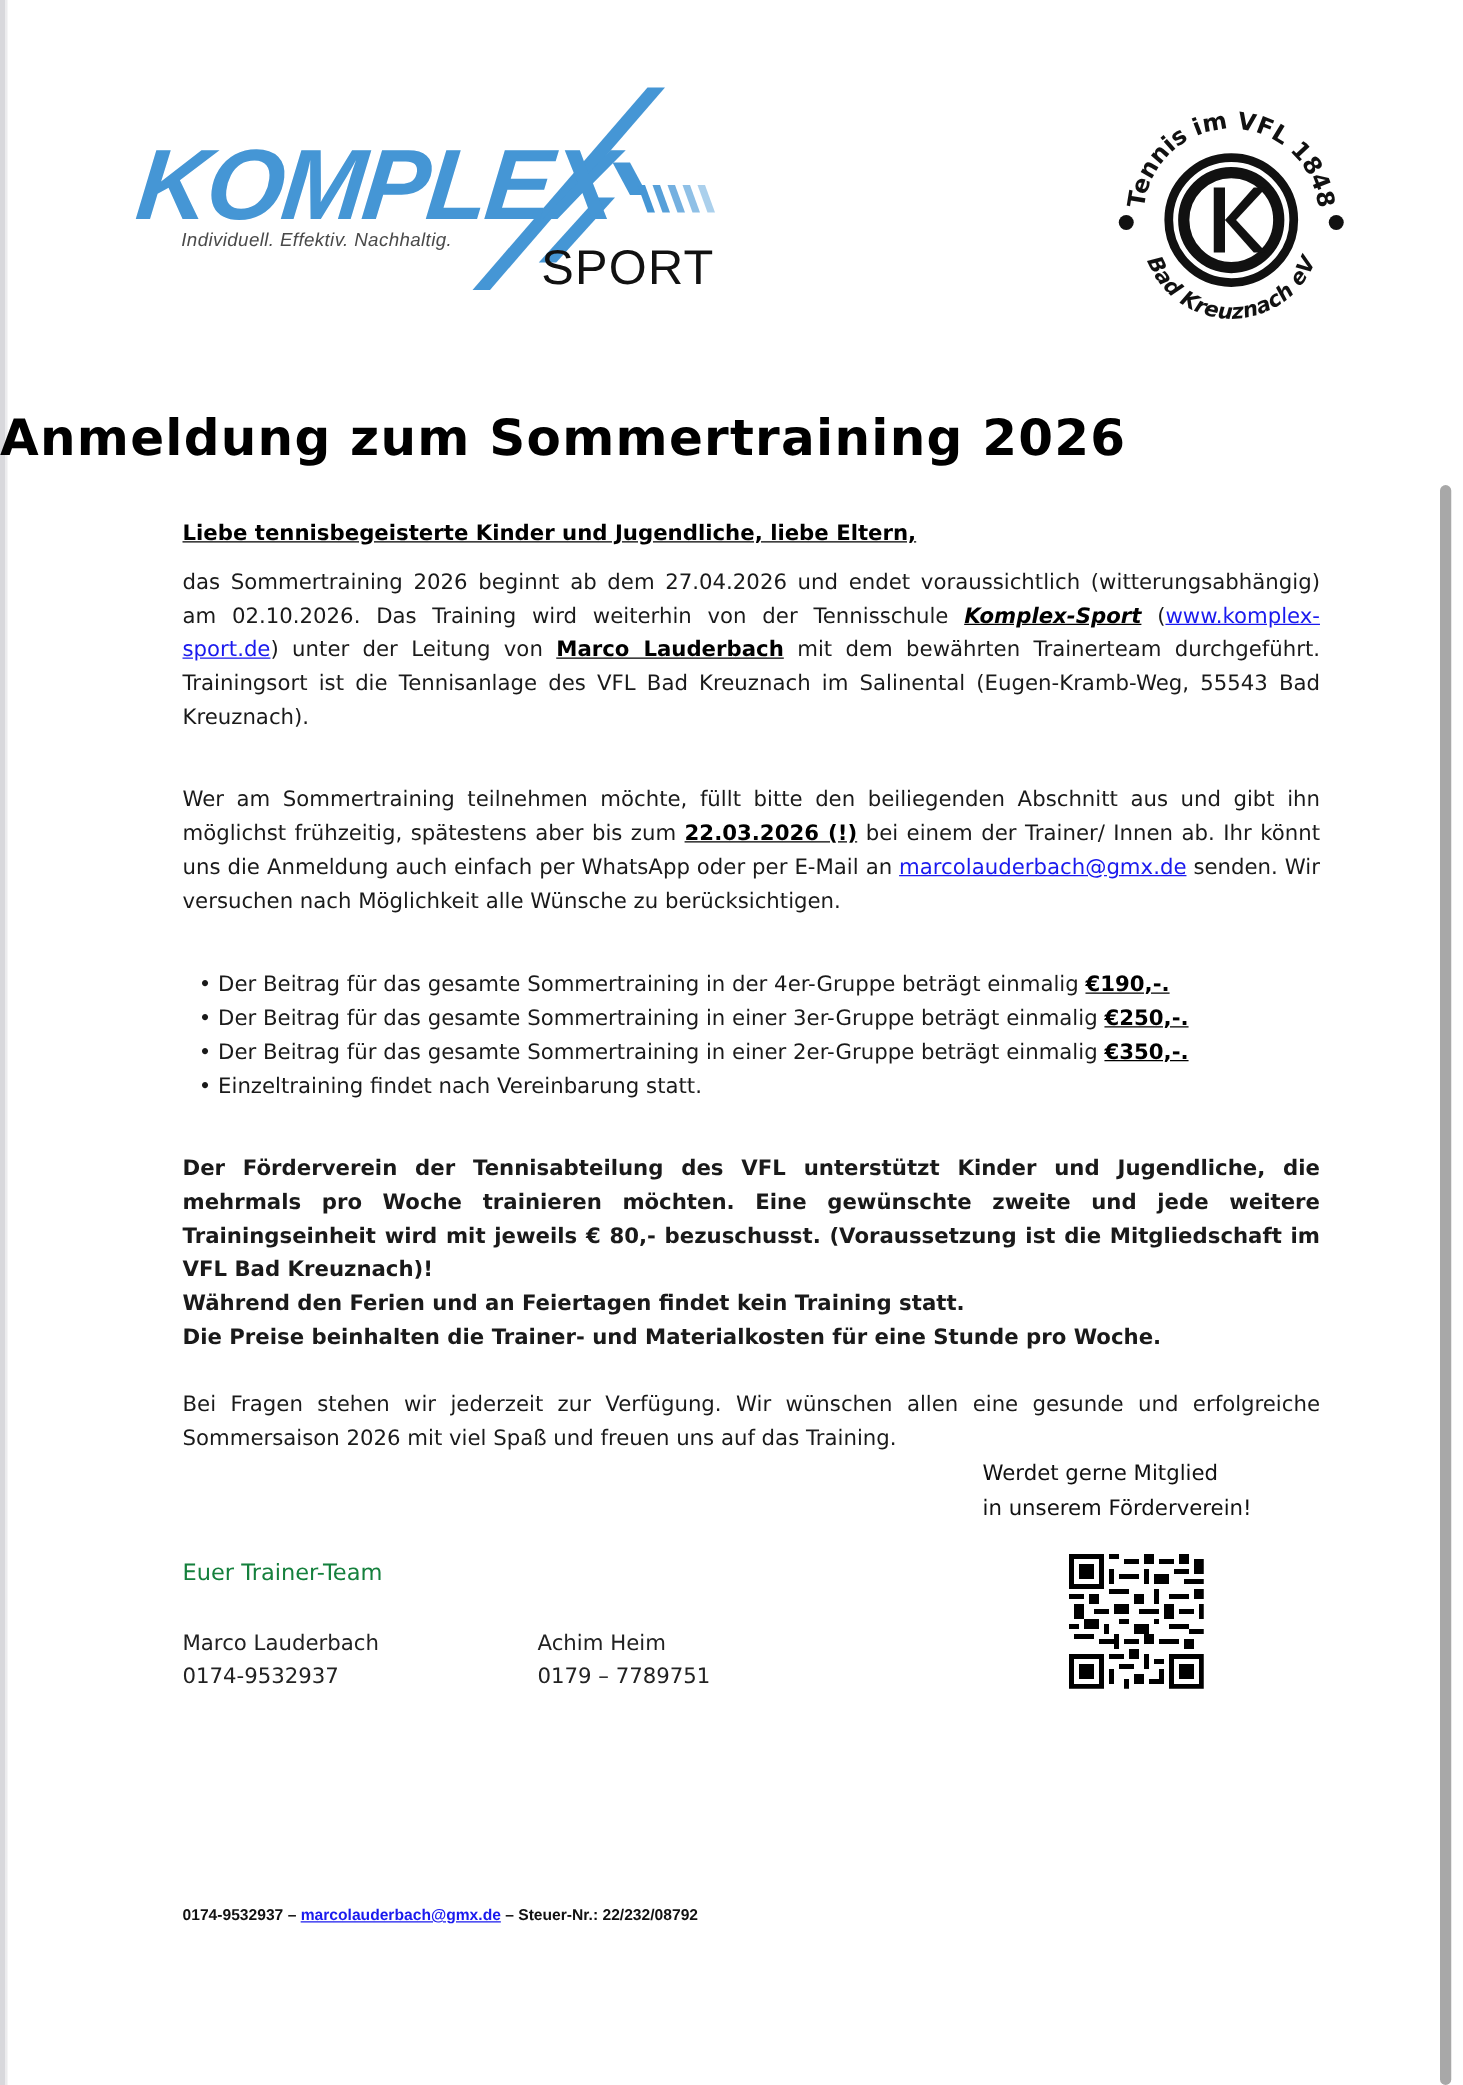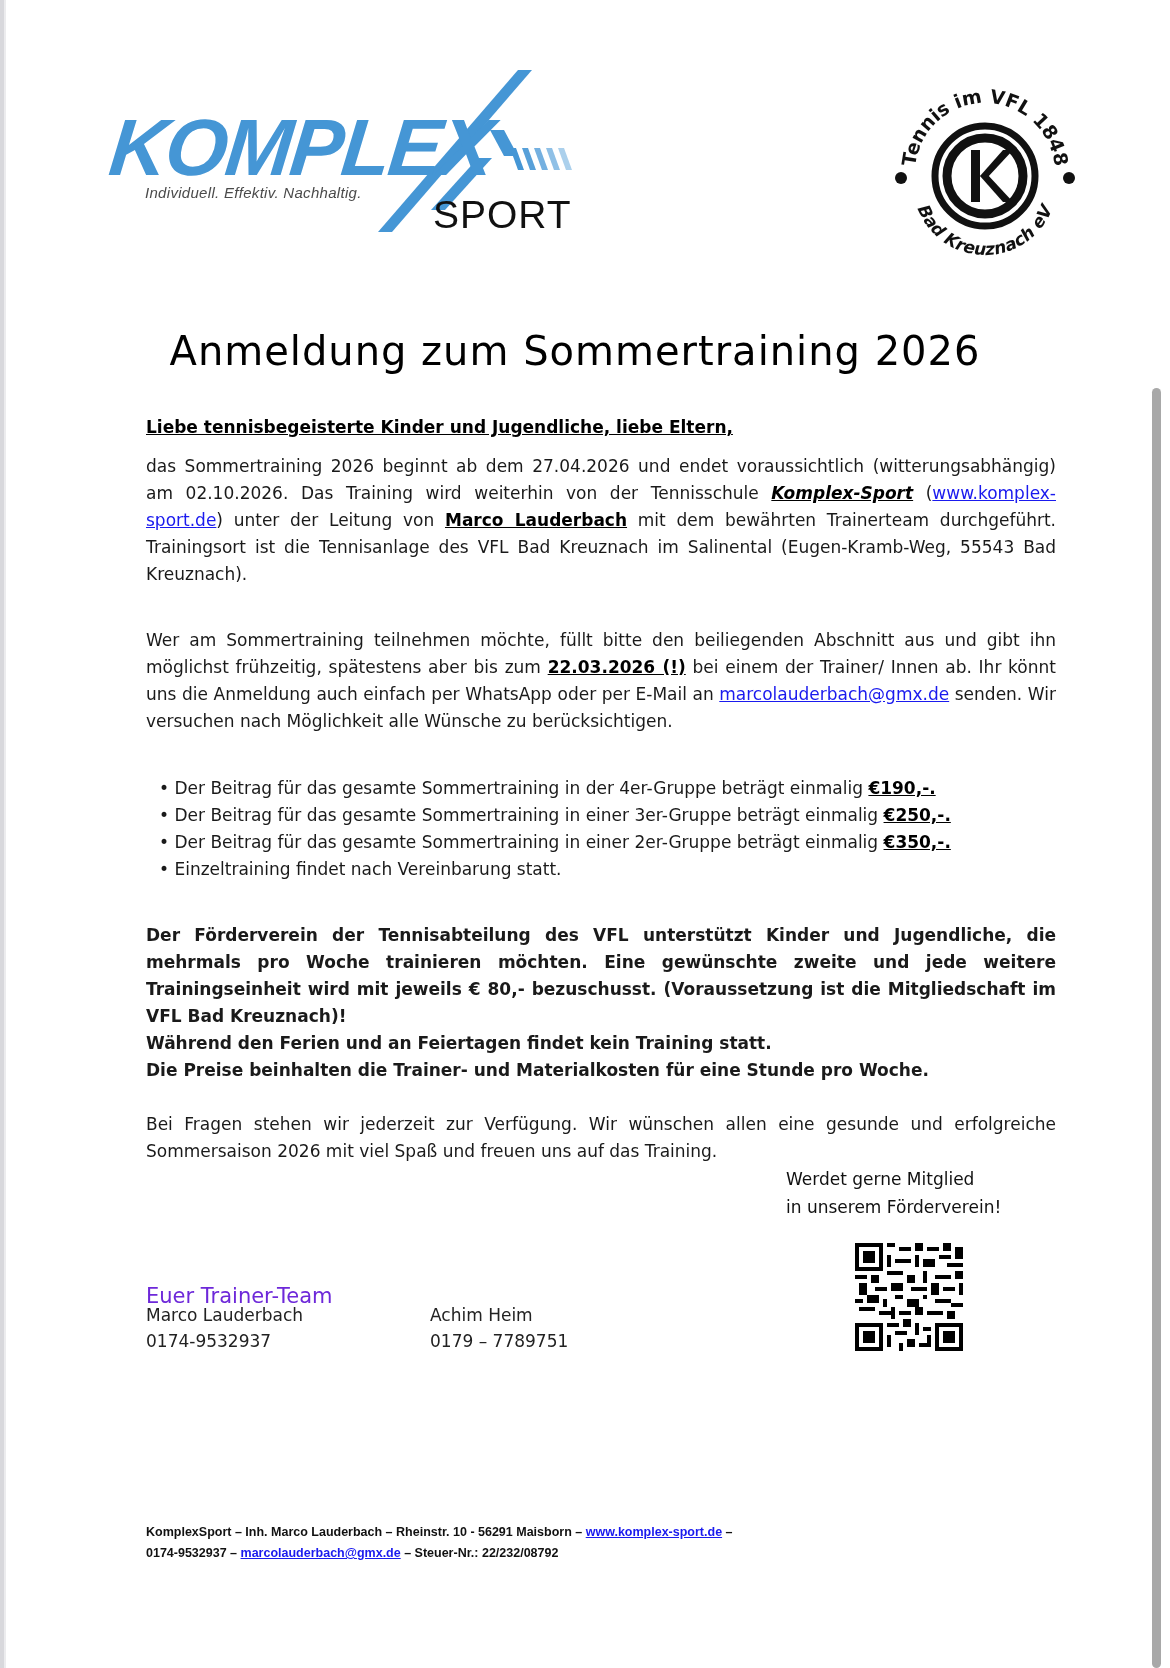--- a/index.html
+++ b/index.html
@@ -38,40 +38,40 @@
   }
   .sport-word {
     position: absolute; left: 333px; top: 133px;
     font-size: 39px; color: #111; letter-spacing: 1px;
   }
 
   
   .club-seal { position: absolute; left: 885px; top: 78px; width: 195px; height: 185px; }
 
   .title {
-    position: absolute; left: 0; width: 1150px; top: 328px; text-align: center;
-    font-family: "DejaVu Sans", sans-serif; font-weight: normal; font-size: 40px;
+    position: absolute; left: 0; width: 1150px; top: 328px; 
+    font-family: "DejaVu Sans", sans-serif; font-weight: bold; font-size: 40px;
     letter-spacing: 1px; color: #000;
   }
 
   .body-text {
     position: absolute; left: 146px; width: 910px;
     font-family: "DejaVu Sans", sans-serif; font-size: 17px; line-height: 27px;
     color: #1a1a1a;
   }
   .justify { text-align: justify; }
   .greeting { top: 414px; }
   .p1 { top: 453px; }
   .p2 { top: 627px; }
   .preise { top: 762px; }
   .foerder { top: 922px; font-weight: bold; }
   .preise-note { top: 1030px; font-weight: bold; }
   .fragen { top: 1111px; }
   .mitglied { position: absolute; left: 786px; top: 1165px; font-family: "DejaVu Sans", sans-serif; font-size: 17px; line-height: 28px; color: #111; }
-  .trainer-team { position: absolute; left: 146px; top: 1284px; font-family: "DejaVu Sans", sans-serif; font-size: 21px; color: #6d28d9; }
+  .trainer-team { position: absolute; left: 146px; top: 1248px; font-family: "DejaVu Sans", sans-serif; font-size: 18px; color: #15803d; }
   .trainer { position: absolute; top: 1302px; font-family: "DejaVu Sans", sans-serif; font-size: 17px; line-height: 26px; color: #222; }
   .t1 { left: 146px; }
   .t2 { left: 430px; }
   .qr { position: absolute; left: 855px; top: 1243px; width: 108px; height: 108px; }
 
   .footer {
     position: absolute; left: 146px; top: 1522px; width: 760px;
     font-family: "Liberation Sans", sans-serif; font-weight: bold; font-size: 12.5px; line-height: 21px;
     color: #111;
   }
@@ -238,18 +238,17 @@
           <rect x="10" y="22" width="3" height="1"></rect>
           <rect x="13" y="24" width="2" height="2"></rect>
           <rect x="16" y="25" width="3" height="1"></rect>
           <rect x="11" y="25" width="1" height="2"></rect>
           <rect x="18" y="23" width="1" height="2"></rect>
       </g>
     </svg>
   </div>
 
   <div class="footer">
-    <div><span>KomplexSport – Inh. Marco Lauderbach – Rheinstr. 10 - 56291 Maisborn – </span><span class="link">www.komplex-sport.de</span><span> –</span></div>
     <div><span>0174-9532937 – </span><span class="link">marcolauderbach@gmx.de</span><span> – Steuer-Nr.: 22/232/08792</span></div>
   </div>
 </div>
 
 <div class="scrollbar"></div>
 
 </body></html>

